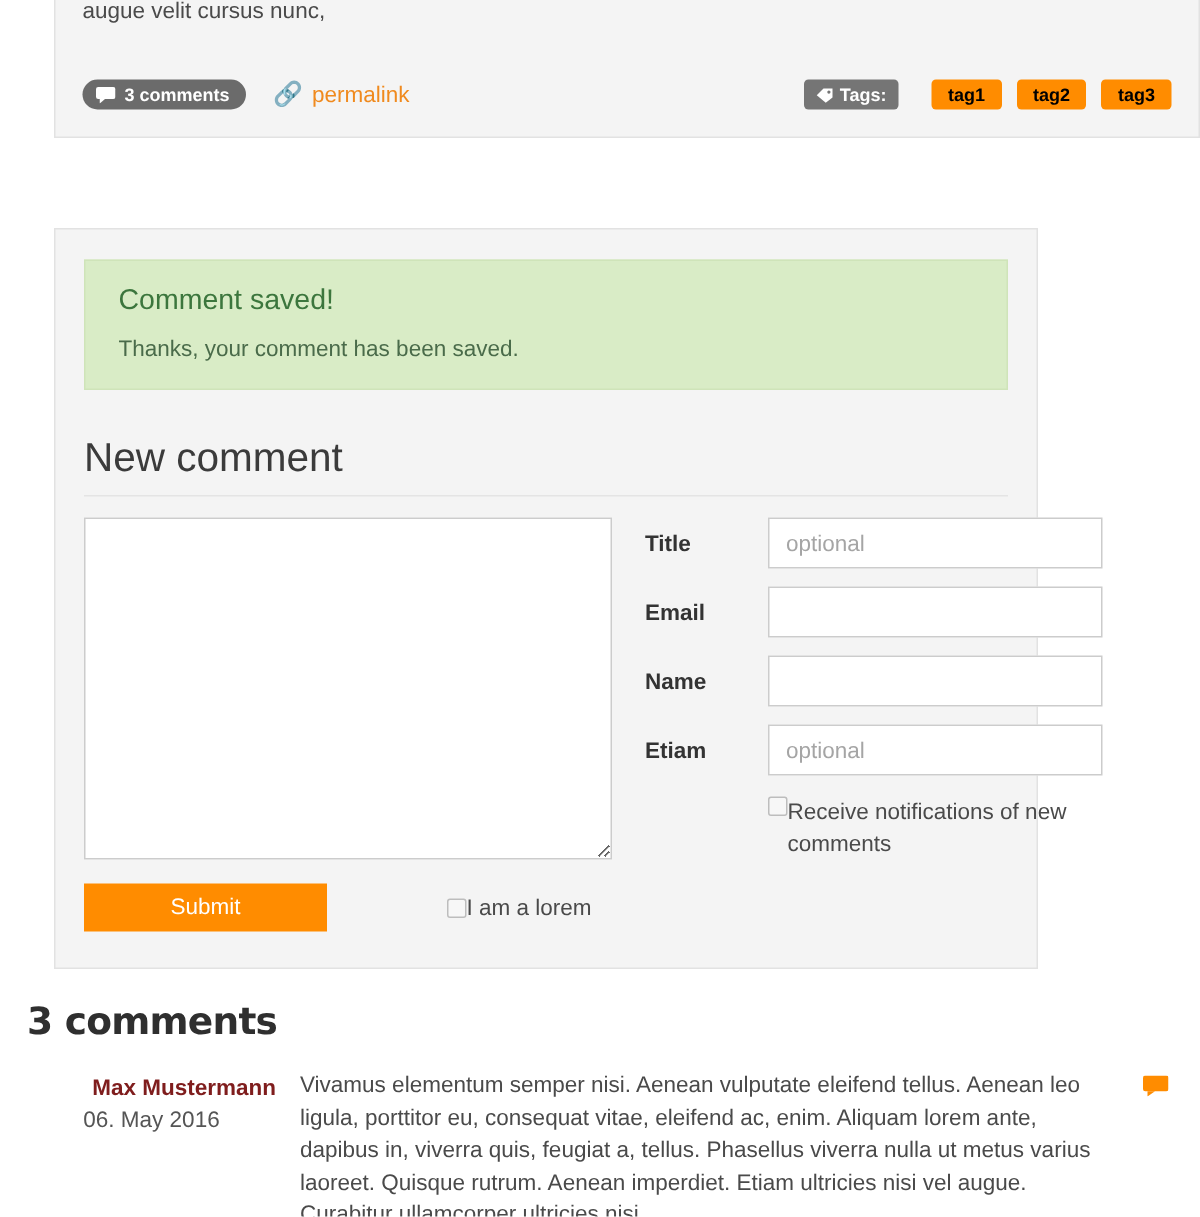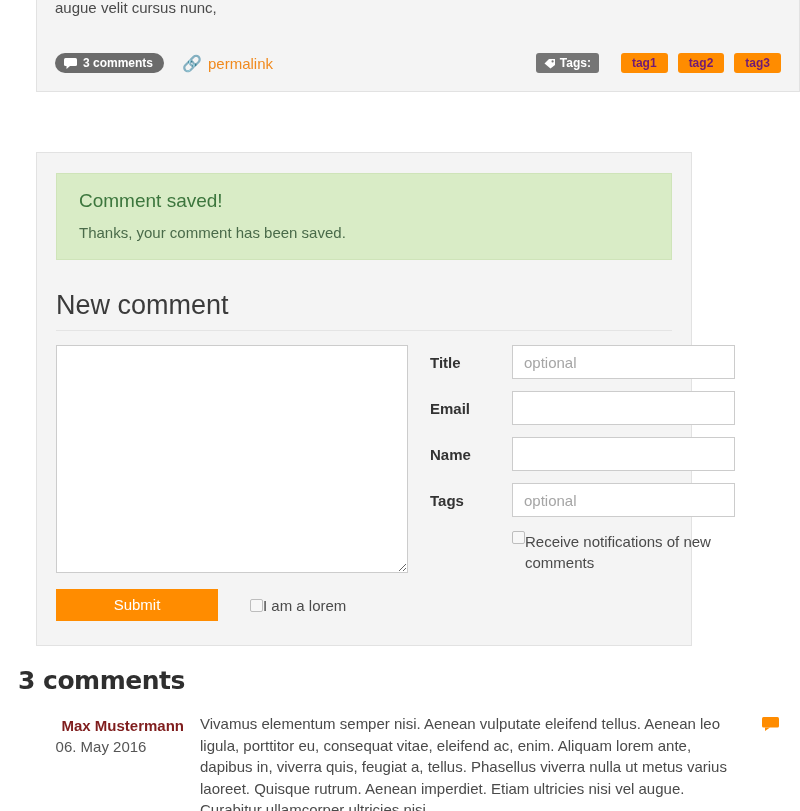--- a/index.html
+++ b/index.html
@@ -65,21 +65,21 @@
     font-weight: bold;
     border-radius: 3px;
     padding: 4px 8px;
     line-height: 1;
     margin-right: 12px;
     white-space: nowrap;
   }
   .tag-pill {
     display: inline-block;
     background: #ff8c00;
-    color: #701a75;
+    color: #000000;
     font-size: 12px;
     font-weight: bold;
     border-radius: 3px;
     padding: 4px 11px;
     line-height: 1;
     margin-left: 10px;
     text-decoration: none;
   }
   .permalink {
     color: #f08a1e;
@@ -181,20 +181,21 @@
     font-size: 15px;
     color: #4a4a4a;
     line-height: 21px;
     max-width: 200px;
   }
 
   .submit-row {
     display: flex;
     align-items: center;
     margin-top: 16px;
+    gap: 48px;
   }
   .btn-submit {
     background: #ff8c00;
     border: none;
     color: #ffffff;
     font-family: "Liberation Sans", sans-serif;
     font-size: 15px;
     width: 162px;
     height: 32px;
     cursor: pointer;
@@ -339,21 +340,21 @@
           <label class="field-label">Email</label>
           <input class="field-input" type="text" placeholder="" style="">
         </div>
 
         <div class="field-line">
           <label class="field-label">Name</label>
           <input class="field-input" type="text" placeholder="" style="">
         </div>
 
         <div class="field-line">
-          <label class="field-label">Tags</label>
+          <label class="field-label">Etiam</label>
           <input class="field-input" type="text" placeholder="optional" style="">
         </div>
 
         <div class="notify-row">
           <input type="checkbox" class="cbx" style="">
           <span class="notify-label">Receive notifications of new comments</span>
         </div>
 
       </div>
     </div>

